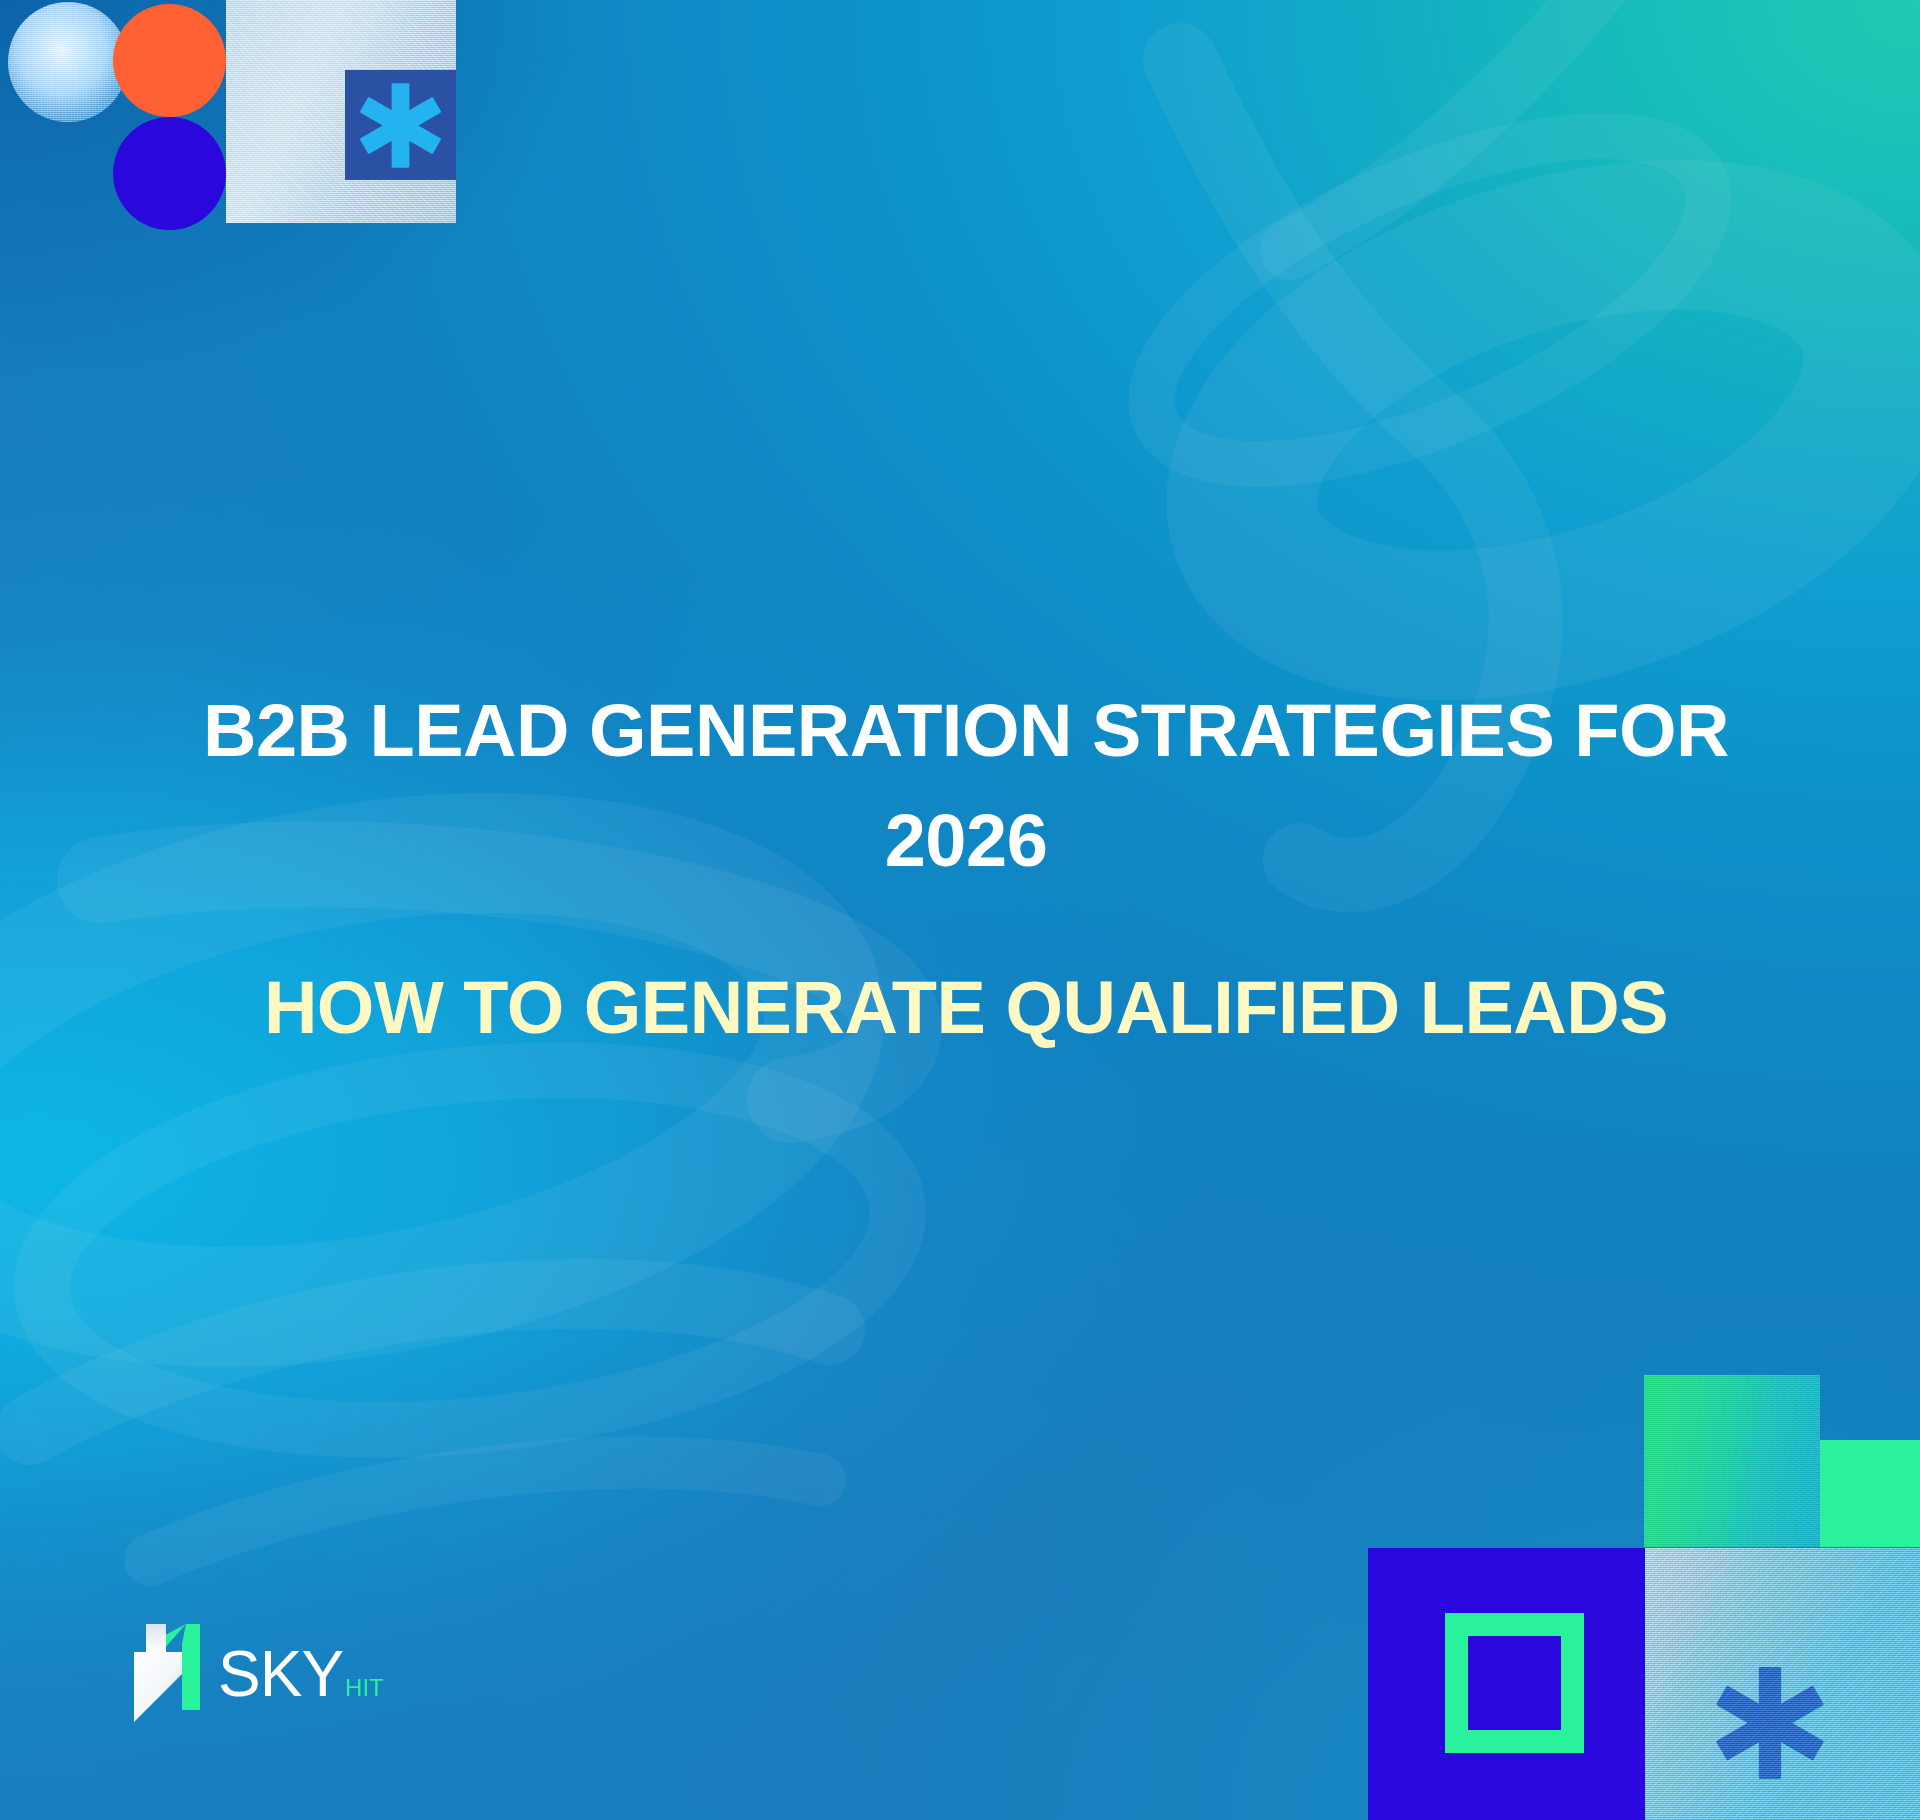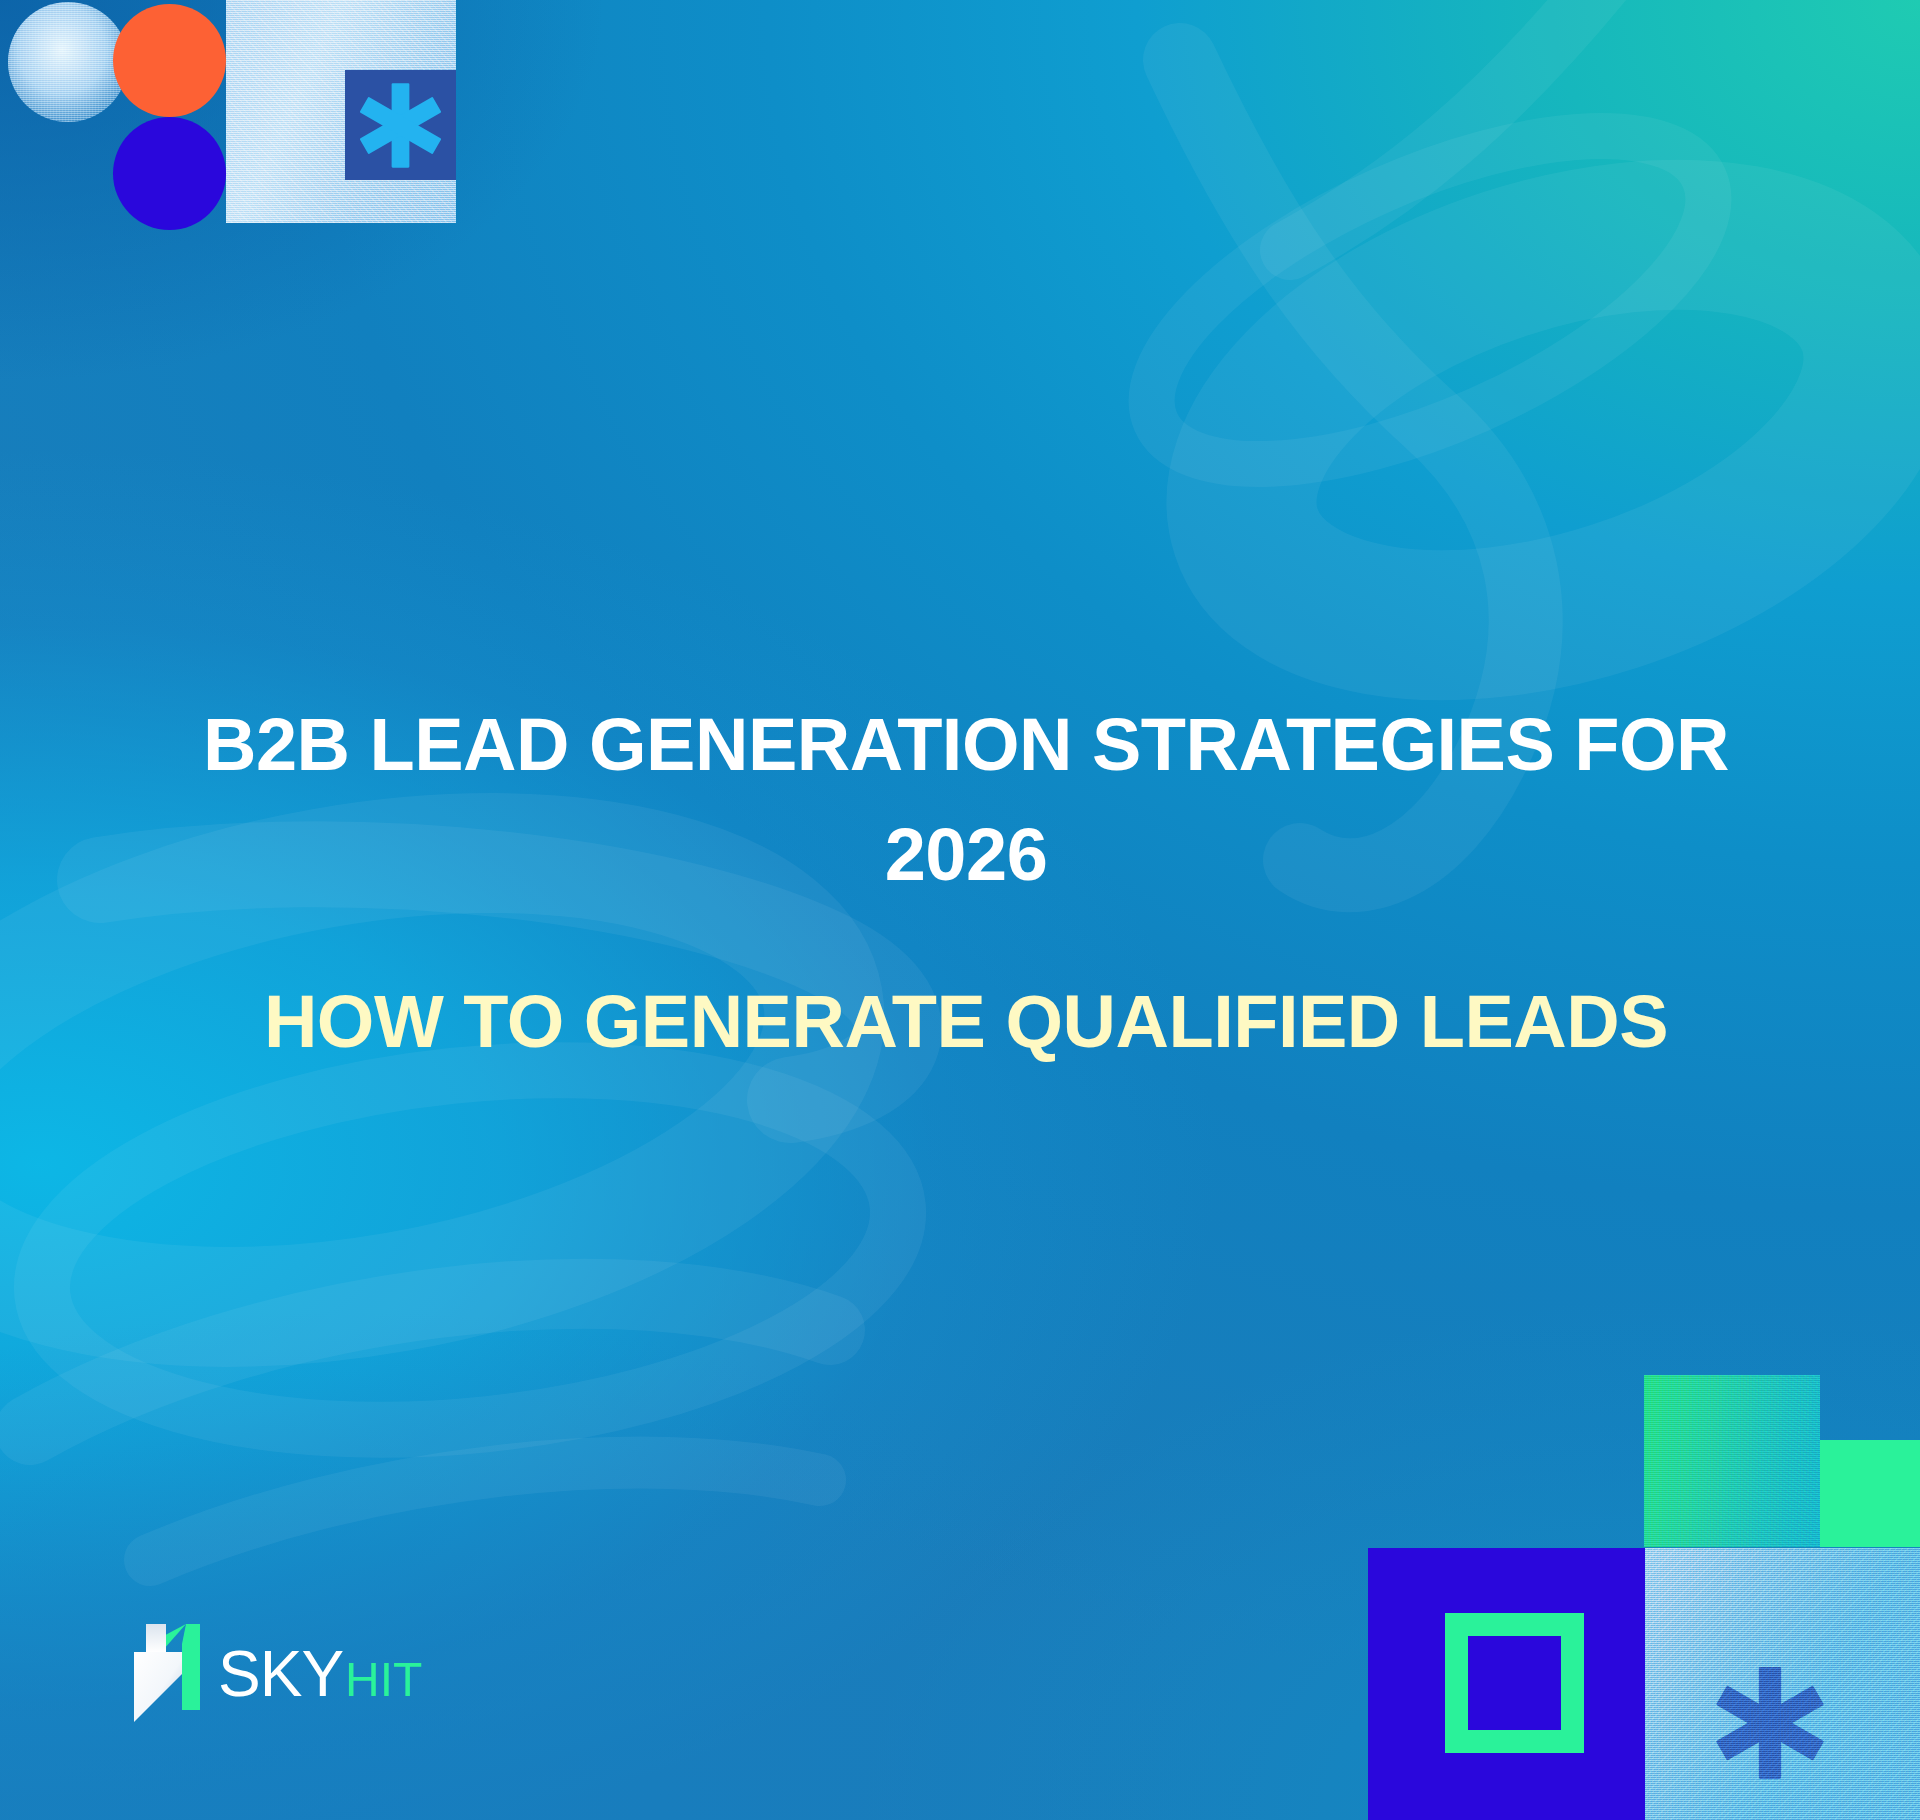--- a/index.html
+++ b/index.html
@@ -129,21 +129,21 @@
       repeating-linear-gradient(90deg, rgba(60,140,200,.45) 0 1px, rgba(255,255,255,0) 1px 3px),
       repeating-linear-gradient(135deg, rgba(255,255,255,.22) 0 1px, rgba(255,255,255,0) 1px 4px);
     mix-blend-mode:overlay;
   }
   .br-asterisk{
     position:absolute; left:55px; top:105px; width:140px; height:140px;
   }
 
   
   .title-block{
-    position:absolute; left:0; right:0; top:690px;
+    position:absolute; left:0; right:0; top:676px;
     padding:0 60px;
     text-align:center;
     margin-left:12px;
   }
   .title-line{
     color:#ffffff;
     font-family:"Liberation Sans", sans-serif;
     font-weight:700;
     font-size:74px;
     line-height:1.48;
@@ -168,21 +168,21 @@
     display:flex; align-items:center; gap:14px;
   }
   .logo-mark{position:relative; width:78px; height:104px;}
   .logo-word{
     display:flex; align-items:baseline;
     font-family:"Liberation Sans", sans-serif;
     font-weight:400;
     letter-spacing:-1px;
   }
   .logo-sky{ color:#ffffff; font-size:64px; line-height:1; }
-  .logo-hit{ color:#2af29a; font-size:48px; line-height:1; letter-spacing:0px; margin-left:2px; }
+  .logo-hit{ color:#2af29a; font-size:24px; line-height:1; letter-spacing:0px; margin-left:2px; }
 </style>
 </head>
 <body>
 
 <div class="slide">
 
   <div class="bg-base"></div>
   <div class="bg-cyan-sweep"></div>
   <div class="bg-bottom-warm"></div>
   <div class="bg-topleft-dark"></div>

